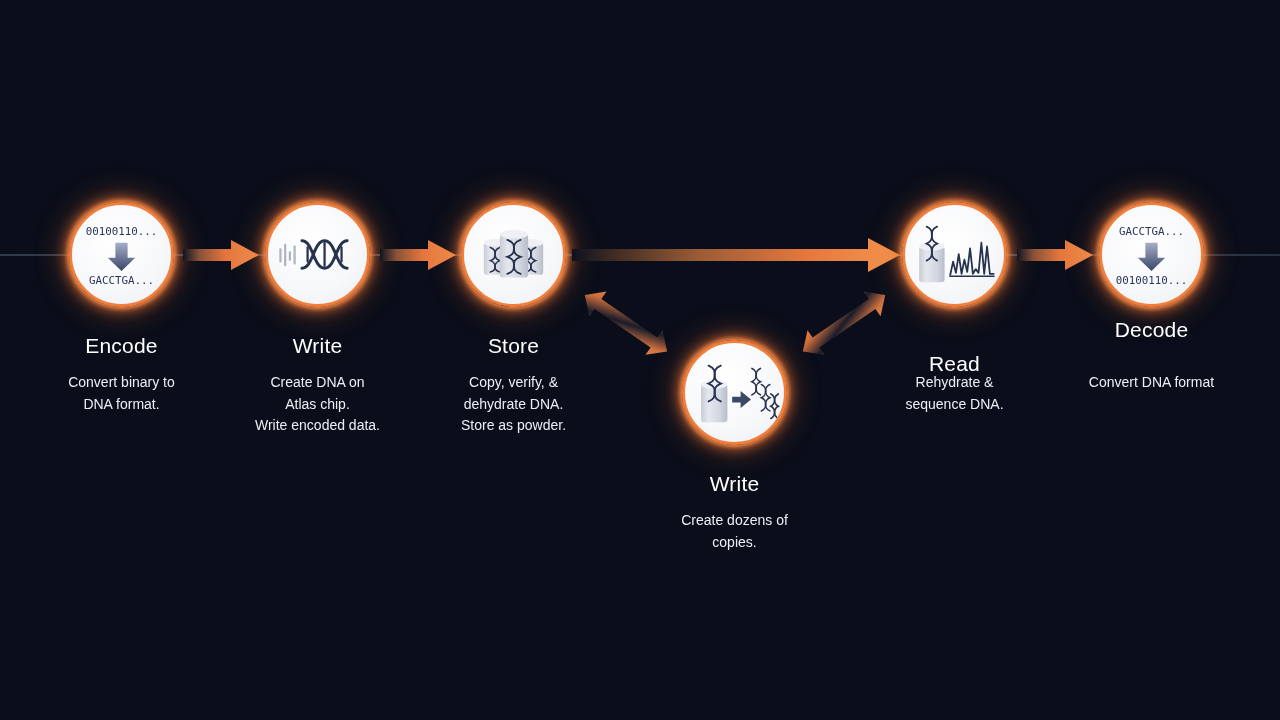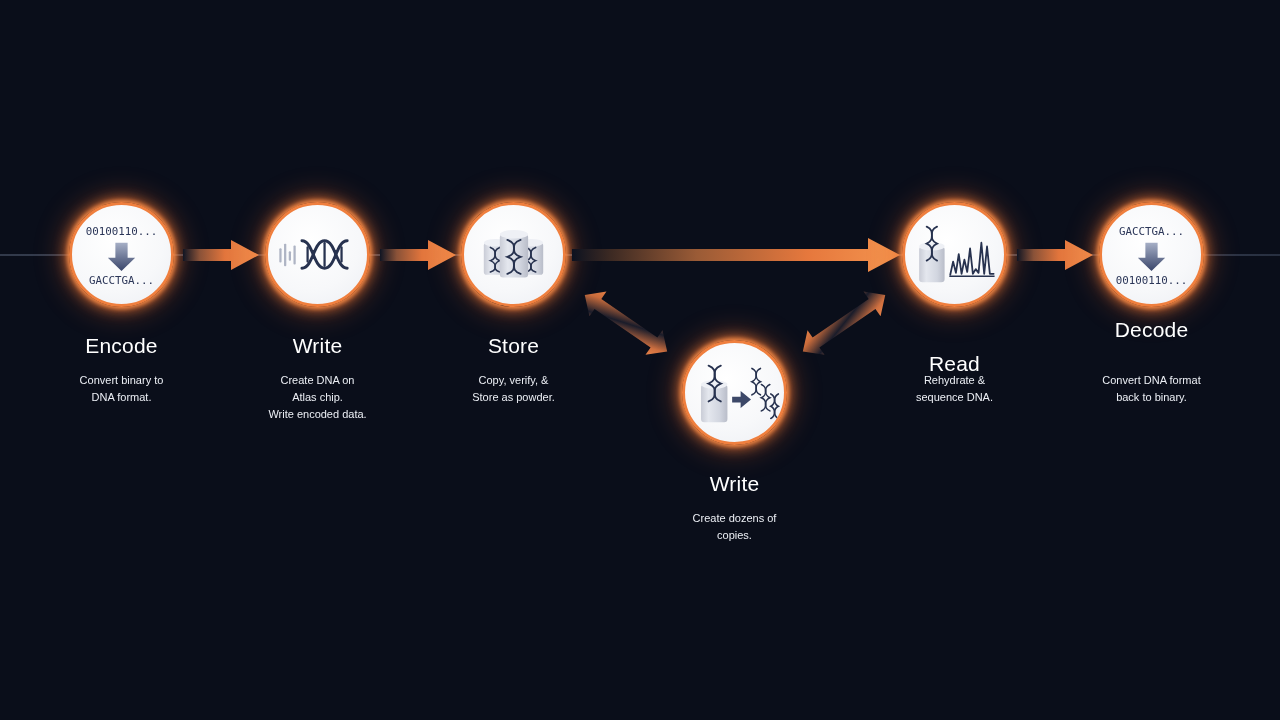--- a/index.html
+++ b/index.html
@@ -37,21 +37,21 @@
 
   .label{
     position:absolute;text-align:center;
     color:#ffffff;
     font-size:21px;font-weight:400;letter-spacing:.2px;
     white-space:nowrap;
   }
   .desc{
     position:absolute;text-align:center;
     color:#eceff5;
-    font-size:11px;line-height:1.55;font-weight:400;
+    font-size:14px;line-height:1.55;font-weight:400;
   }
 
   
   .arrow{position:absolute;}
   .arrow svg{display:block;overflow:visible;}
 </style>
 </head>
 <body>
 
 <div id="stage">
@@ -184,20 +184,21 @@
           <g stroke="#27324f" stroke-width="2" fill="none" stroke-linecap="round">
             <path d="M46 37 C60 42 46 50 60 55 C46 60 60 68 46 73"></path>
             <path d="M60 37 C46 42 60 50 46 55 C60 60 46 68 60 73"></path>
           </g>
         </g>
       </svg>
     </div>
     <div class="label" style="left:412px;top:334px;width:203px;">Store</div>
     <div class="desc" style="left:408px;top:372px;width:211px;">
       <div>Copy, verify, &amp;</div>
+      <div>dehydrate DNA.</div>
       <div>Store as powder.</div>
     </div>
   </div>
 
   <div class="arrow" style="left:572px;top:236px;">
     <svg width="330" height="38" viewBox="0 0 330 38">
       <path d="M0 13 H296 V2 L328 19 L296 36 V25 H0 Z" fill="url(#gArrowLong)"></path>
     </svg>
   </div>
 
@@ -291,17 +292,16 @@
         <text x="52.5" y="32" text-anchor="middle" font-family="'DejaVu Sans Mono', monospace" font-size="11.5" fill="#2b3658">GACCTGA...</text>
         <g>
           <path d="M46 40 h13 v16 h8 L52.5 70 38 56 h8 z" fill="url(#gDownArrow)"></path>
         </g>
         <text x="52.5" y="84" text-anchor="middle" font-family="'DejaVu Sans Mono', monospace" font-size="11.5" fill="#2b3658">00100110...</text>
       </svg>
     </div>
     <div class="label" style="left:1050px;top:318px;width:203px;">Decode</div>
     <div class="desc" style="left:1042px;top:372px;width:219px;">
       <div>Convert DNA format</div>
-      <div>back to binary.</div>
     </div>
   </div>
 
 </div>
 
 </body></html>

